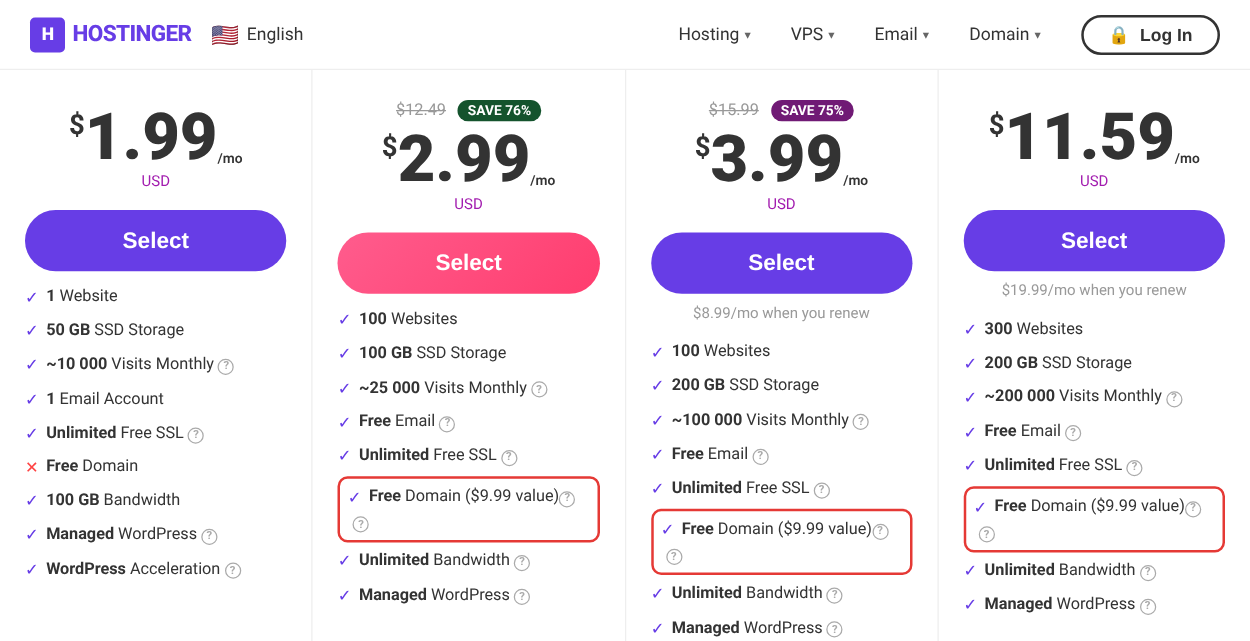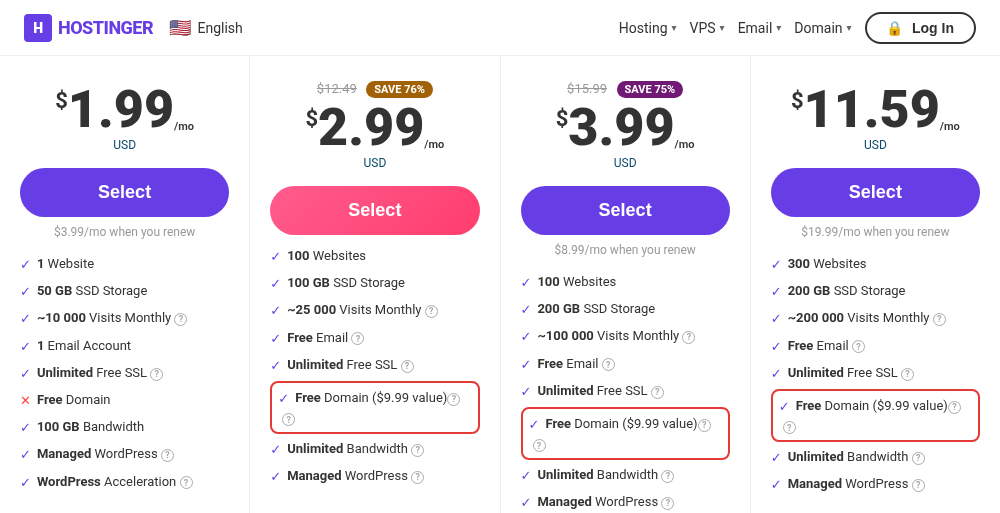--- a/index.html
+++ b/index.html
@@ -17,21 +17,21 @@
       z-index: 10;
     }
     .navbar-left { display: flex; align-items: center; gap: 16px; }
     .logo { display: flex; align-items: center; gap: 6px; font-weight: 800; font-size: 18px; color: #673de6; letter-spacing: -0.5px; }
     .logo-icon {
       width: 28px; height: 28px; background: #673de6; border-radius: 4px;
       display: flex; align-items: center; justify-content: center; color: white; font-size: 14px; font-weight: 900;
     }
     .lang-selector { display: flex; align-items: center; gap: 6px; font-size: 14px; color: #333; cursor: pointer; }
     .flag { font-size: 18px; }
-    .navbar-right { display: flex; align-items: center; gap: 13px; }
+    .navbar-right { display: flex; align-items: center; gap: 32px; }
     .nav-link { display: flex; align-items: center; gap: 4px; font-size: 14px; color: #333; cursor: pointer; text-decoration: none; }
     .nav-link .chevron { font-size: 10px; color: #666; }
     .login-btn {
       display: flex; align-items: center; gap: 8px;
       border: 2px solid #333; border-radius: 24px;
       padding: 6px 20px; font-size: 14px; font-weight: 600;
       cursor: pointer; background: white; color: #333;
     }
 
     
@@ -62,34 +62,34 @@
       display: inline-block;
       padding: 2px 8px;
       border-radius: 12px;
       font-size: 11px;
       font-weight: 700;
       color: white;
       margin-left: 6px;
       vertical-align: middle;
     }
     .save-badge.purple { background: #673de6; }
-    .save-badge.pink { background: #a16207; }
+    .save-badge.pink { background: #14532d; }
     .save-badge.blue { background: #701a75; }
 
     .price-row {
       display: flex;
       align-items: flex-start;
       justify-content: center;
       line-height: 1;
       margin: 4px 0 2px;
     }
     .price-dollar { font-size: 22px; font-weight: 700; color: #333; margin-top: 6px; }
     .price-amount { font-size: 52px; font-weight: 900; color: #333; line-height: 1; }
     .price-mo { font-size: 11px; font-weight: 600; color: #333; align-self: flex-end; margin-bottom: 4px; }
-    .price-currency { font-size: 12px; color: #0c4a6e; text-align: center; margin-bottom: 4px; }
+    .price-currency { font-size: 12px; color: #a21caf; text-align: center; margin-bottom: 4px; }
     .renew-price { font-size: 12px; color: #999; text-align: center; margin-bottom: 12px; }
 
     
     .select-btn {
       display: block;
       width: 100%;
       padding: 14px;
       border-radius: 32px;
       border: none;
       font-size: 18px;
@@ -179,21 +179,20 @@
 <div class="plan-card">
       <div class="price-header">
     <div class="price-row">
       <span class="price-dollar">$</span>
       <span class="price-amount">1.99</span>
       <span class="price-mo">/mo</span>
     </div>
     <div class="price-currency">USD</div>
   </div>
       <button class="select-btn purple">Select</button>
-      <div class="renew-price">$3.99/mo when you renew</div>
       <ul class="features-list">
         <li>
           <span class="feat-icon check">✓</span>
           <span class="feat-text"><strong>1</strong> Website</span>
         </li>
         <li>
           <span class="feat-icon check">✓</span>
           <span class="feat-text"><strong>50 GB</strong> SSD Storage</span>
         </li>
         <li>

